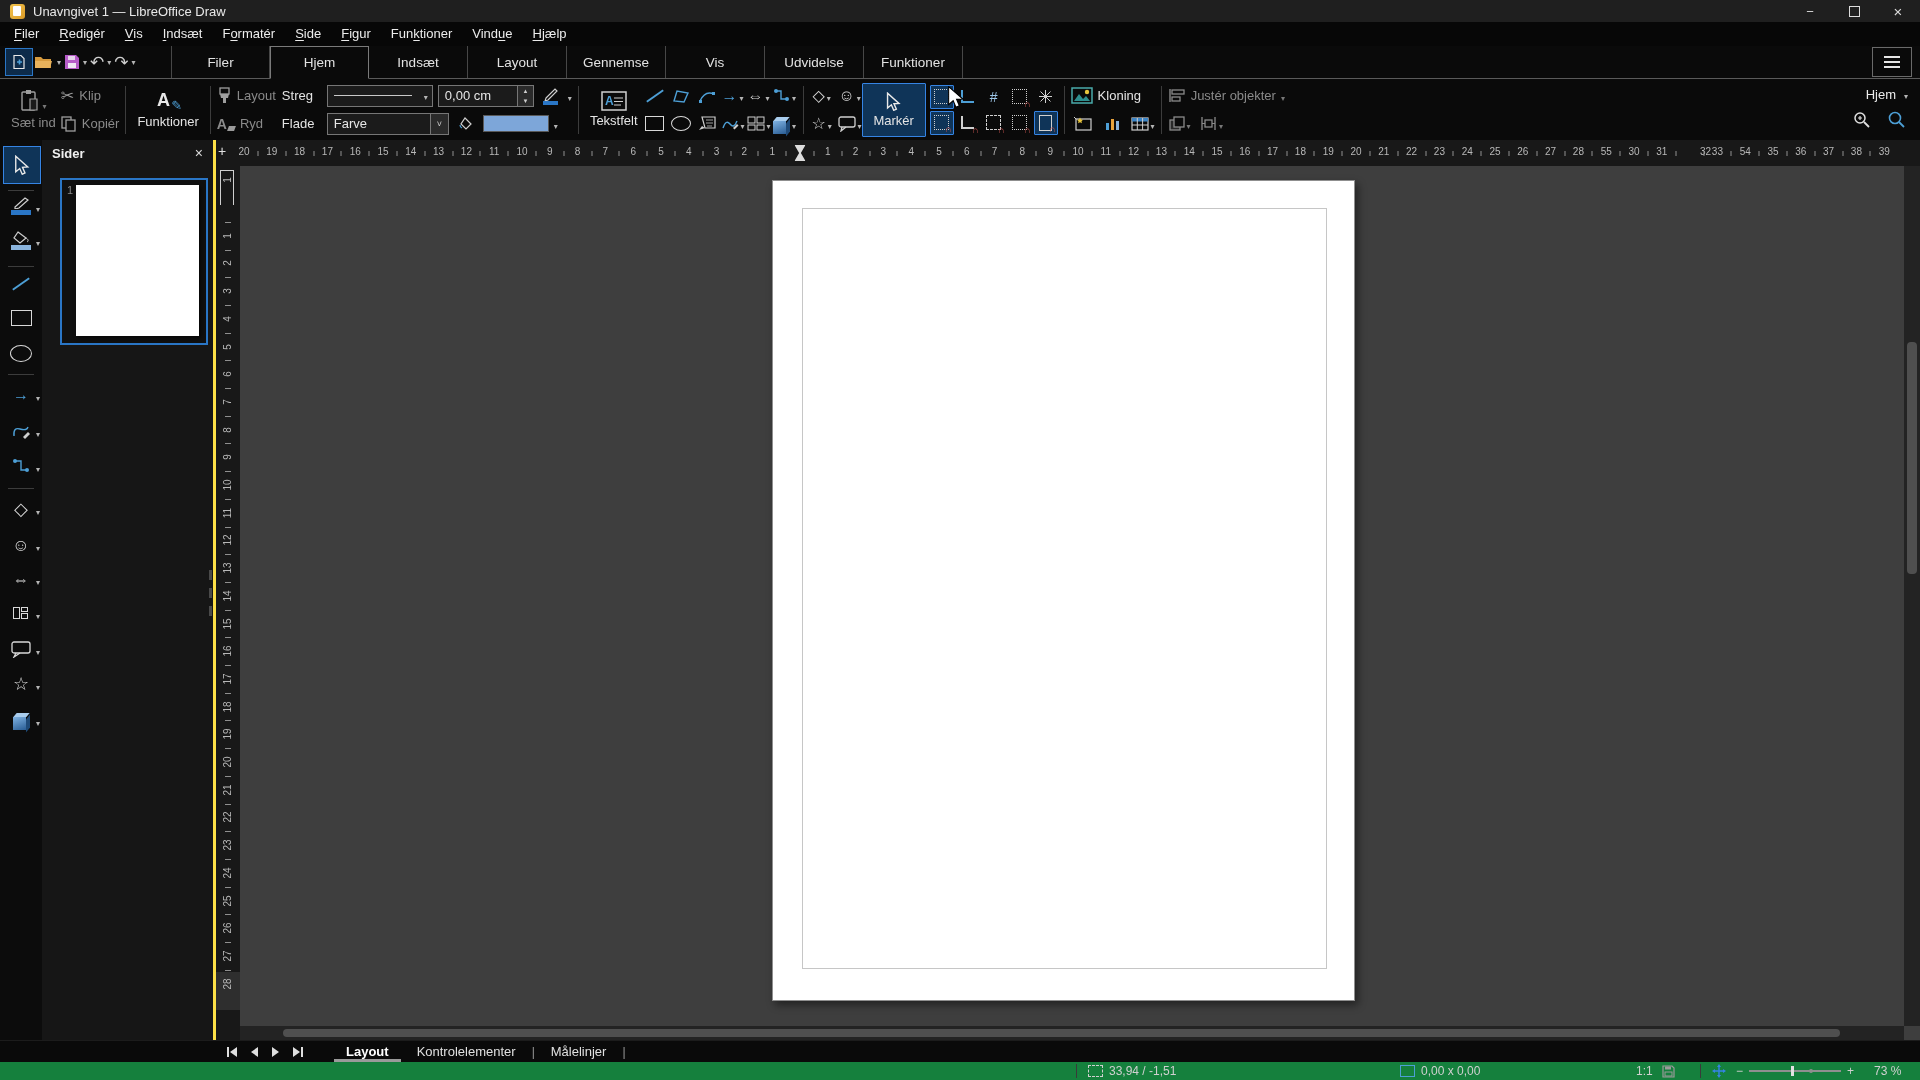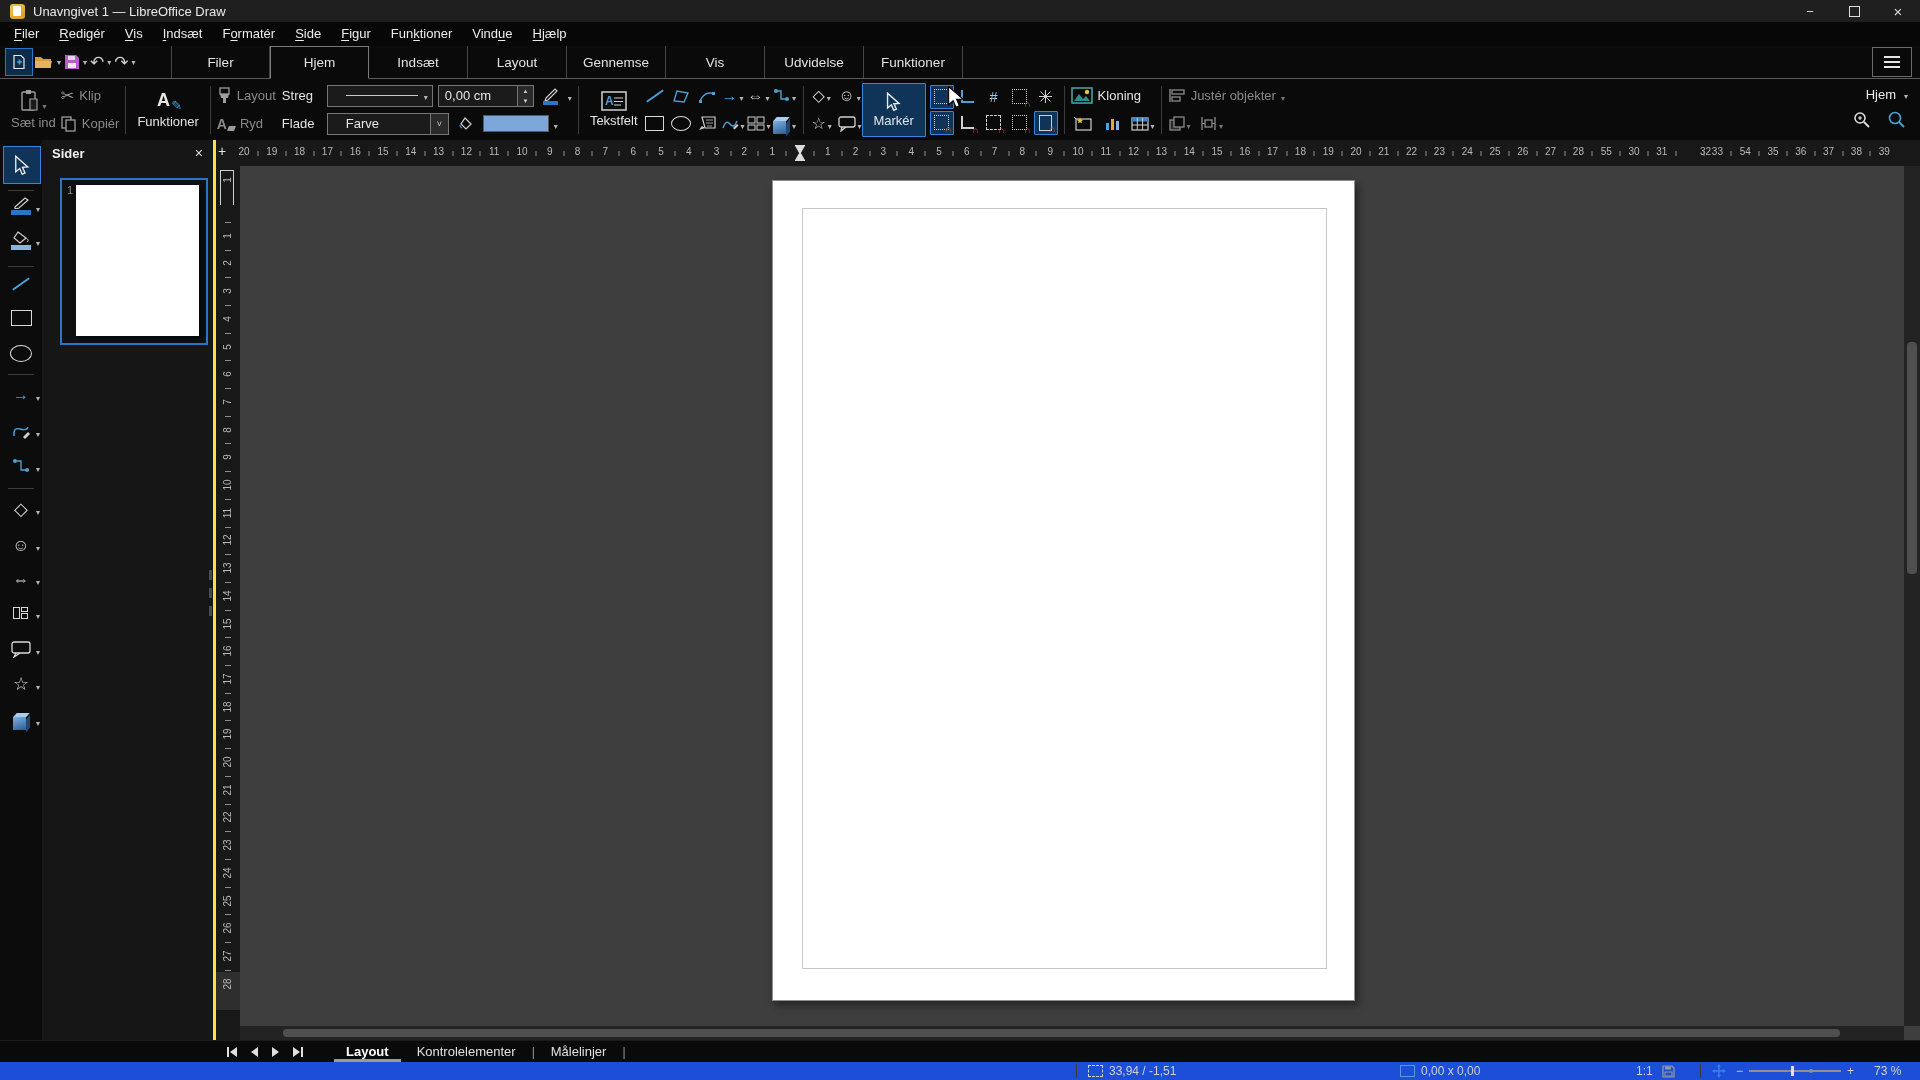--- a/index.html
+++ b/index.html
@@ -42,21 +42,21 @@
   .tgroup{display:flex;flex-direction:column;justify-content:center;gap:3px}
   .trow{display:flex;align-items:center;gap:5px;height:25px}
   .tdiv{width:1px;height:48px;background:#3c3c3c;margin:0 6px;flex:0 0 1px}
   .stacked{display:flex;flex-direction:column;align-items:center;justify-content:center;gap:2px;padding:0 5px}
   .tlabel{font-size:13px;color:#e4e4e4;white-space:nowrap}
   .dis{color:#8a8a8a}
   .dd::after{content:"▾";font-size:8px;color:#b5b5b5}
   .dd.disdd::after{color:#777}
   .ibtn{min-width:24px;height:24px;display:flex;align-items:center;justify-content:center;gap:2px;position:relative}
   .selbox{border:1px solid #3584e4;background:#0f3458;border-radius:1px}
-  .combo{display:flex;align-items:center;height:22px;border:1px solid #767676;background:#1b1b1b;font-size:13px;padding-left:18px;box-sizing:border-box}
+  .combo{display:flex;align-items:center;height:22px;border:1px solid #767676;background:#1b1b1b;font-size:13px;padding-left:6px;box-sizing:border-box}
   .combo .cdd{margin-left:auto;width:17px;height:100%;border-left:1px solid #767676;display:flex;align-items:center;justify-content:center;font-size:9px;color:#cfcfcf;background:#2a2a2a}
   .spin{display:flex;align-items:center;height:22px;border:1px solid #767676;background:#1b1b1b;font-size:13px;padding-left:6px;box-sizing:border-box}
   .spin .arrows{margin-left:auto;width:15px;height:100%;display:flex;flex-direction:column;border-left:1px solid #767676}
   .spin .arrows span{flex:1;display:flex;align-items:center;justify-content:center;font-size:6px;color:#cfcfcf;background:#2a2a2a}
   .linepreview{width:78px;height:1px;background:#c9c9c9;margin-right:6px}
   .swatch{width:64px;height:15px;background:#7da6d9;border:1px solid #5a5a5a}
   .glyph-ico{font-size:16px;line-height:1;color:#d8d8d8}
   .blue{color:#4d9fd6}
   .snapgrid{display:flex;flex-direction:column;gap:2px}
   .snaprow{display:flex;gap:2px}
@@ -130,21 +130,21 @@
   .vthumb{position:absolute;left:3px;top:176px;width:10px;height:232px;background:#4f4f4f;border-radius:4px}
 
   
   .layerbar{position:absolute;top:1040px;left:0;right:0;height:22px;background:#0a0a0a;display:flex;align-items:center;padding-left:226px;gap:4px;border-top:1px solid #1c1c1c}
   .navbtns{display:flex;gap:12px;margin-right:26px;align-items:center}
   .ltab{font-size:13px;color:#e0e0e0;padding:2px 12px 3px}
   .ltab.active{font-weight:bold;color:#fff;border-bottom:3px solid #9a9a9a;padding-bottom:0}
   .lsep{color:#9a9a9a;font-size:12px}
 
   
-  .statusbar{position:absolute;top:1062px;left:0;right:0;height:18px;background:#1d4ed8;font-size:12px;color:#d0d0d0}
+  .statusbar{position:absolute;top:1062px;left:0;right:0;height:18px;background:#15803d;font-size:12px;color:#d0d0d0}
   .sgroup{position:absolute;top:0;height:18px;display:flex;align-items:center;gap:6px;white-space:nowrap}
   .sdiv{position:absolute;top:2px;width:1px;height:14px;background:#3a3a3a}
   .posico{width:13px;height:10px;border:1px dashed #cfcfcf;position:relative}
   .sizico{width:13px;height:10px;border:1px solid #4d9fd6;position:relative}
   .slider-track{position:relative;width:92px;height:2px;background:#8f8f8f}
   .slider-thumb{position:absolute;left:42px;top:-4px;width:3px;height:10px;background:#e2e2e2}
   .slider-mid{position:absolute;left:60px;top:-1px;width:4px;height:4px;background:#8f8f8f;border-radius:50%}
 
   .cursor-overlay{position:absolute;left:947px;top:86px;z-index:50;pointer-events:none}
 </style>

